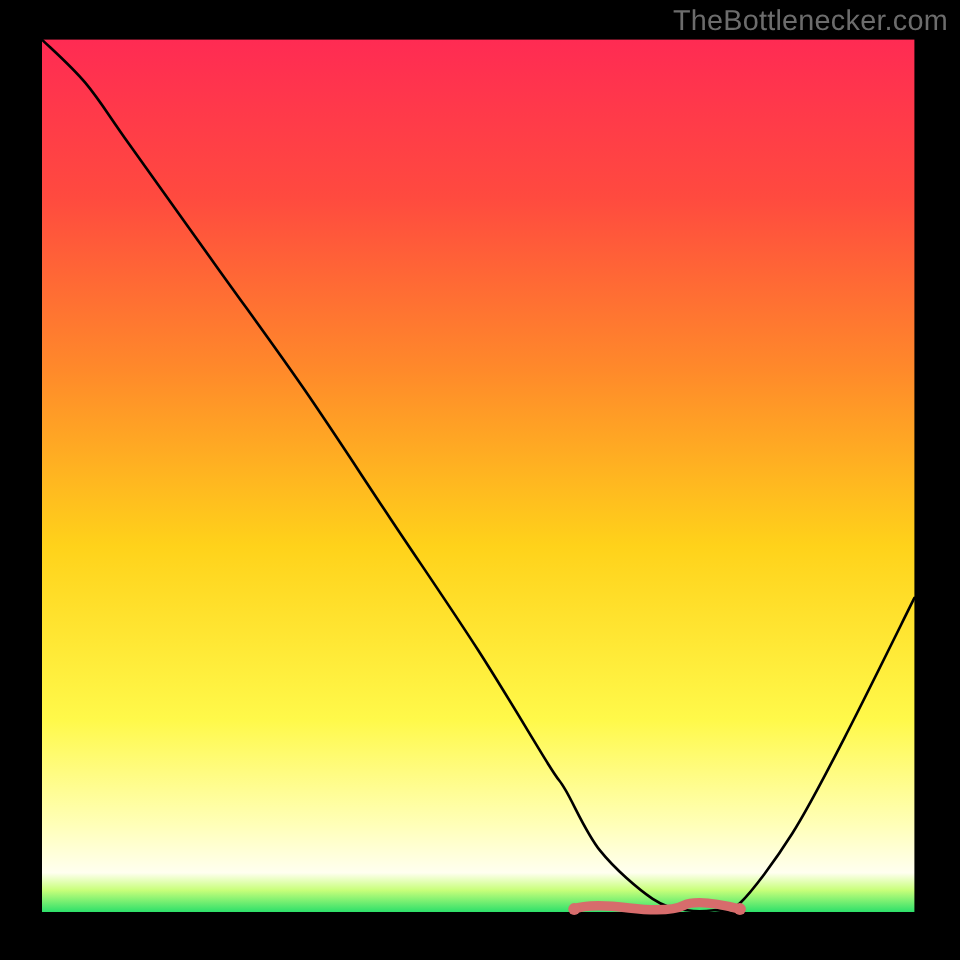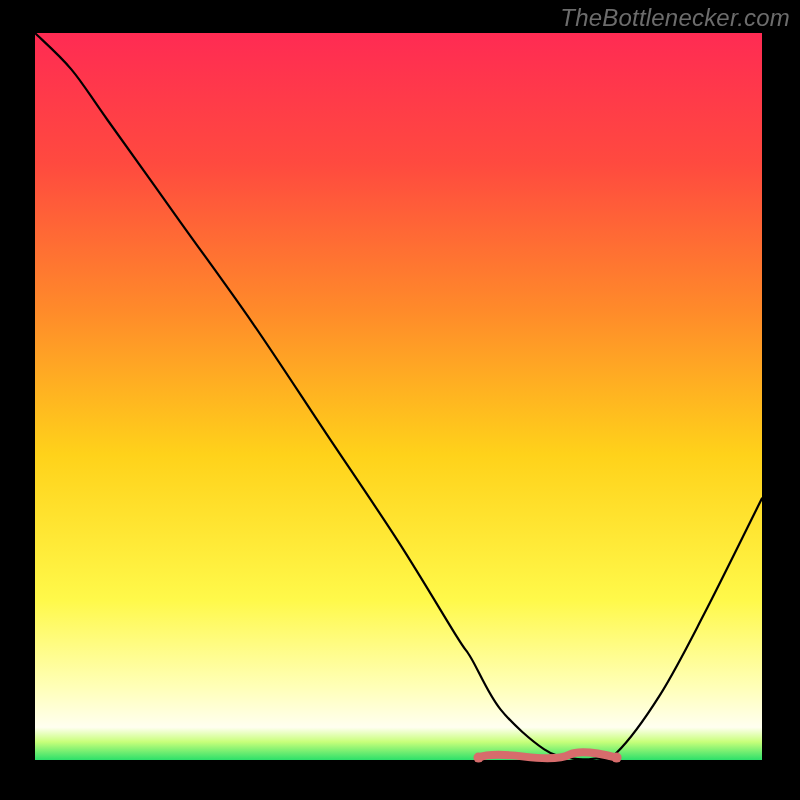--- a/index.html
+++ b/index.html
@@ -18,21 +18,20 @@
   }
   .watermark {
     position: absolute;
     top: 4px;
     right: 10px;
     font-family: Arial, Helvetica, sans-serif;
     font-size: 24px;
     font-weight: 500;
     color: #6c6c6c;
     letter-spacing: 0.2px;
-    font-style: italic;
   }
   svg {
     display: block;
   }
 </style>
 </head>
 <body>
 
 <div class="frame">
   <div class="watermark">TheBottlenecker.com</div>

